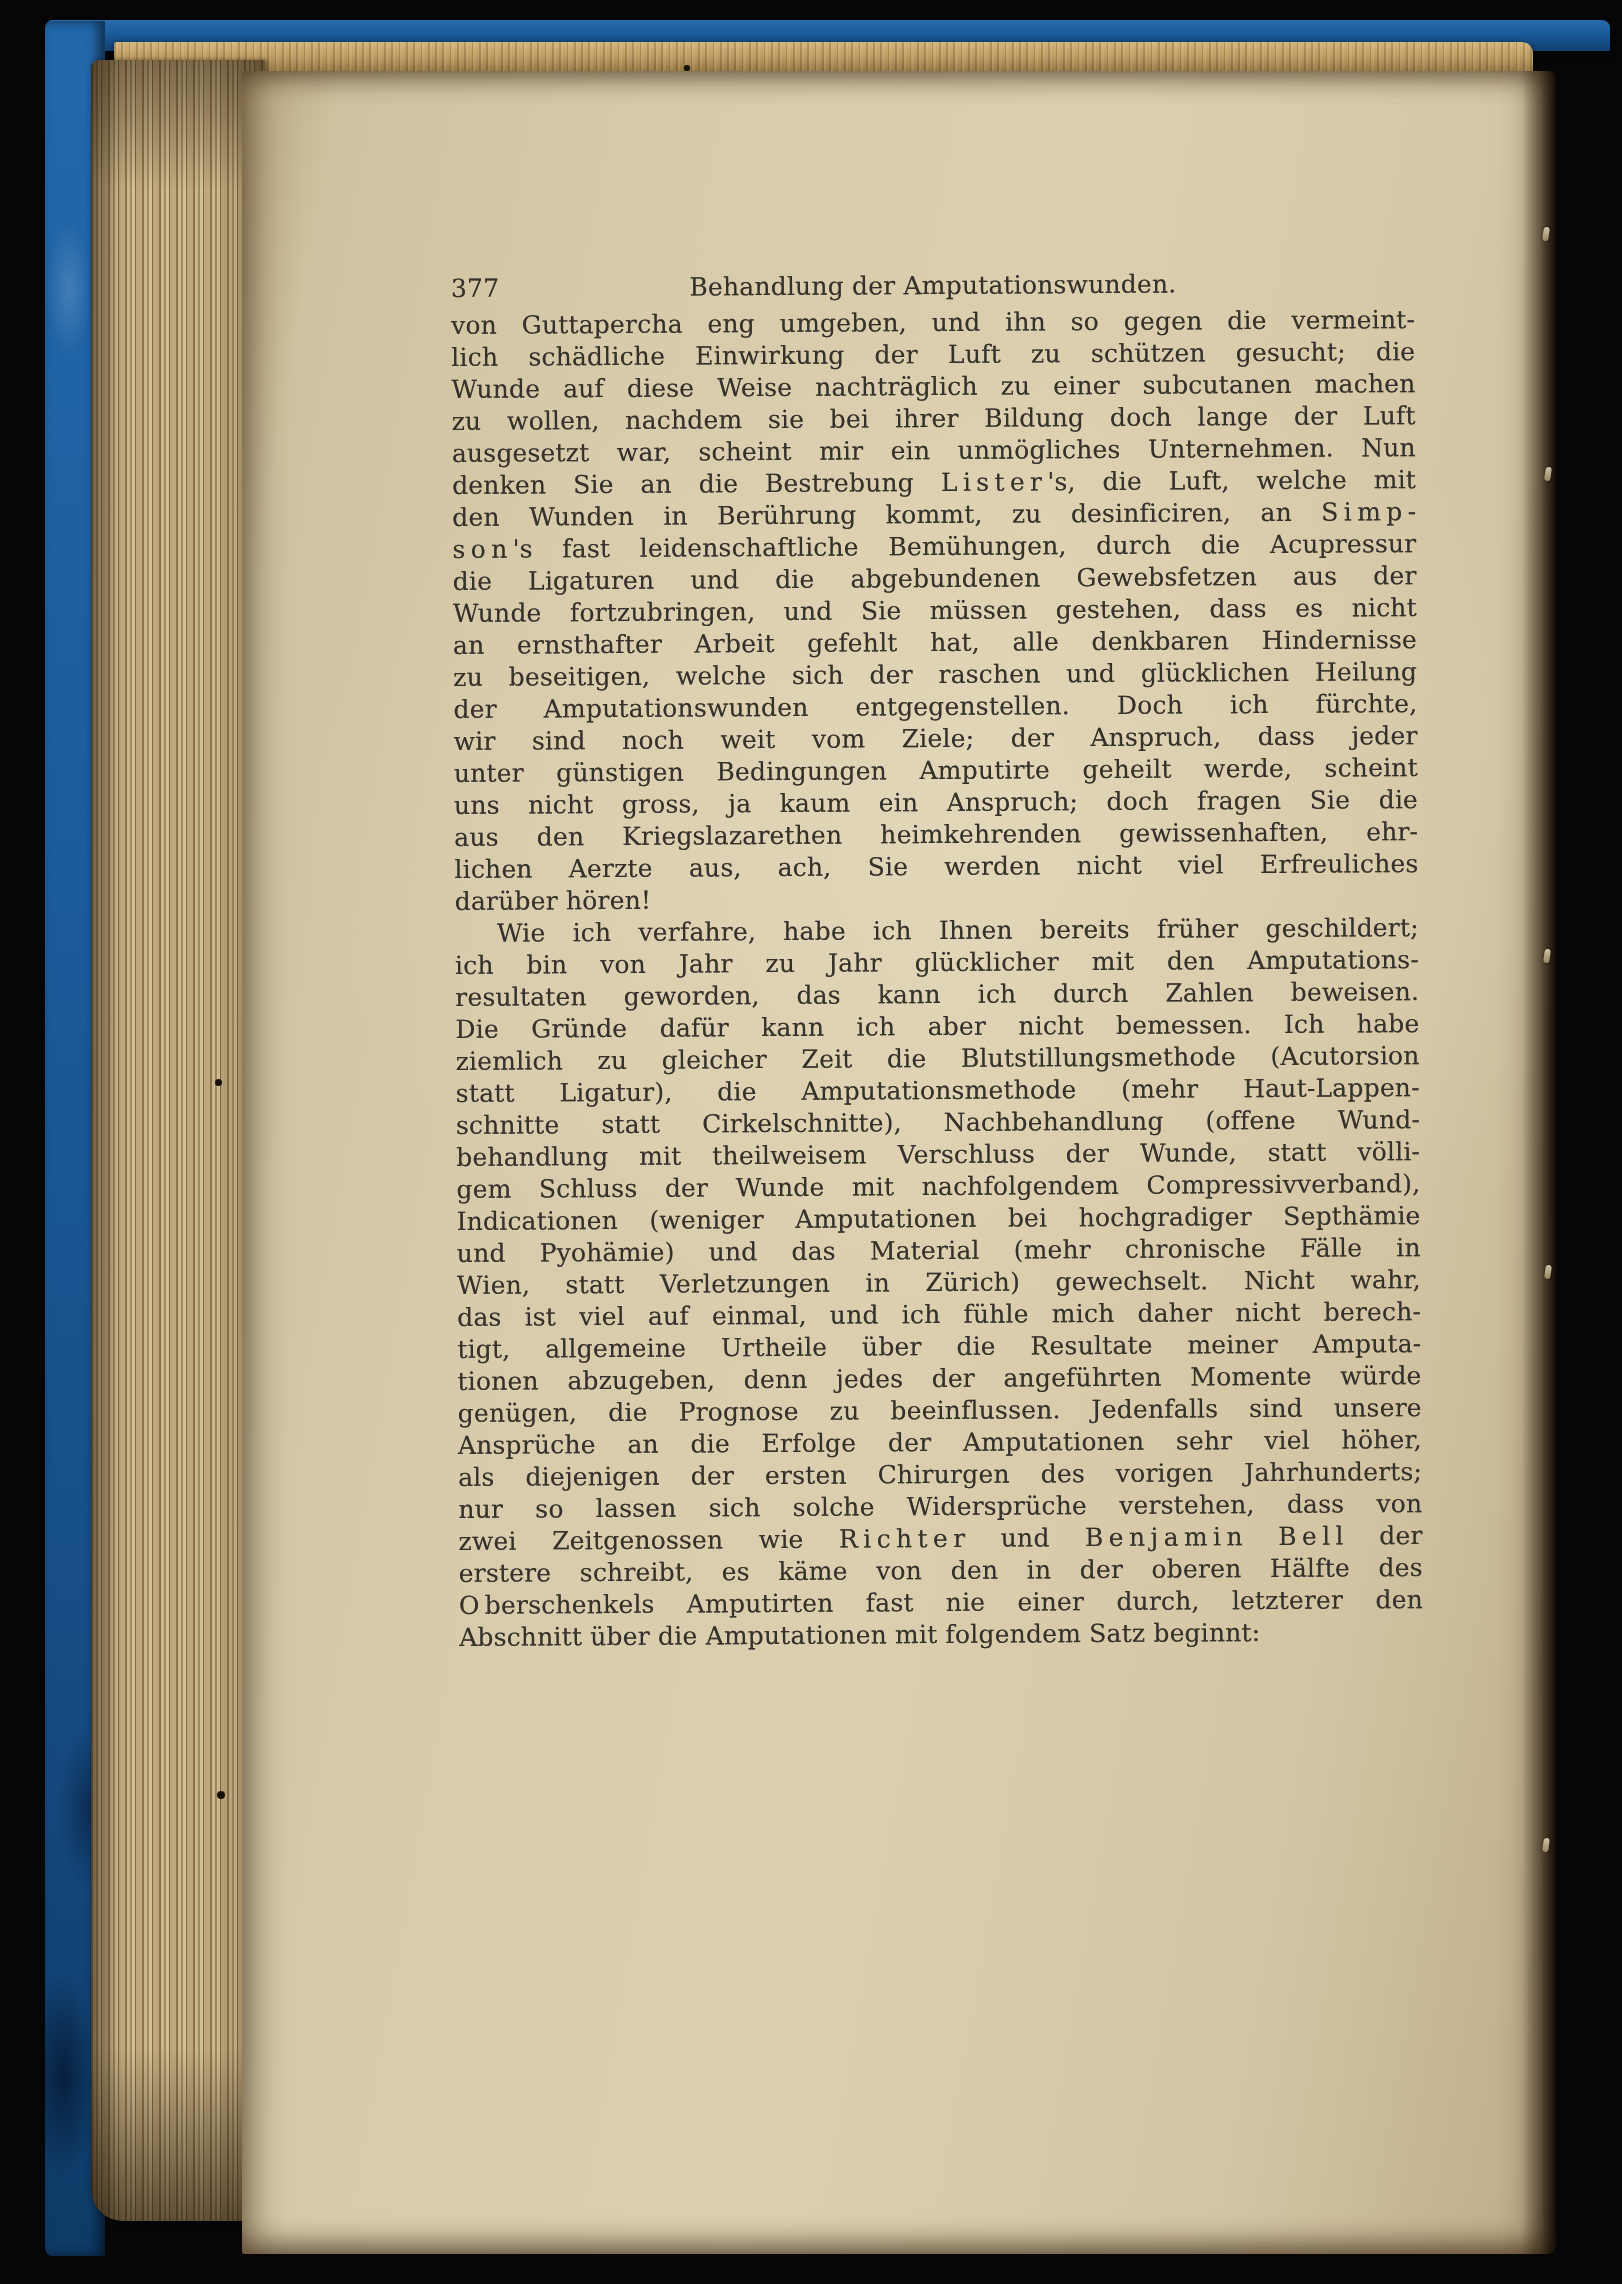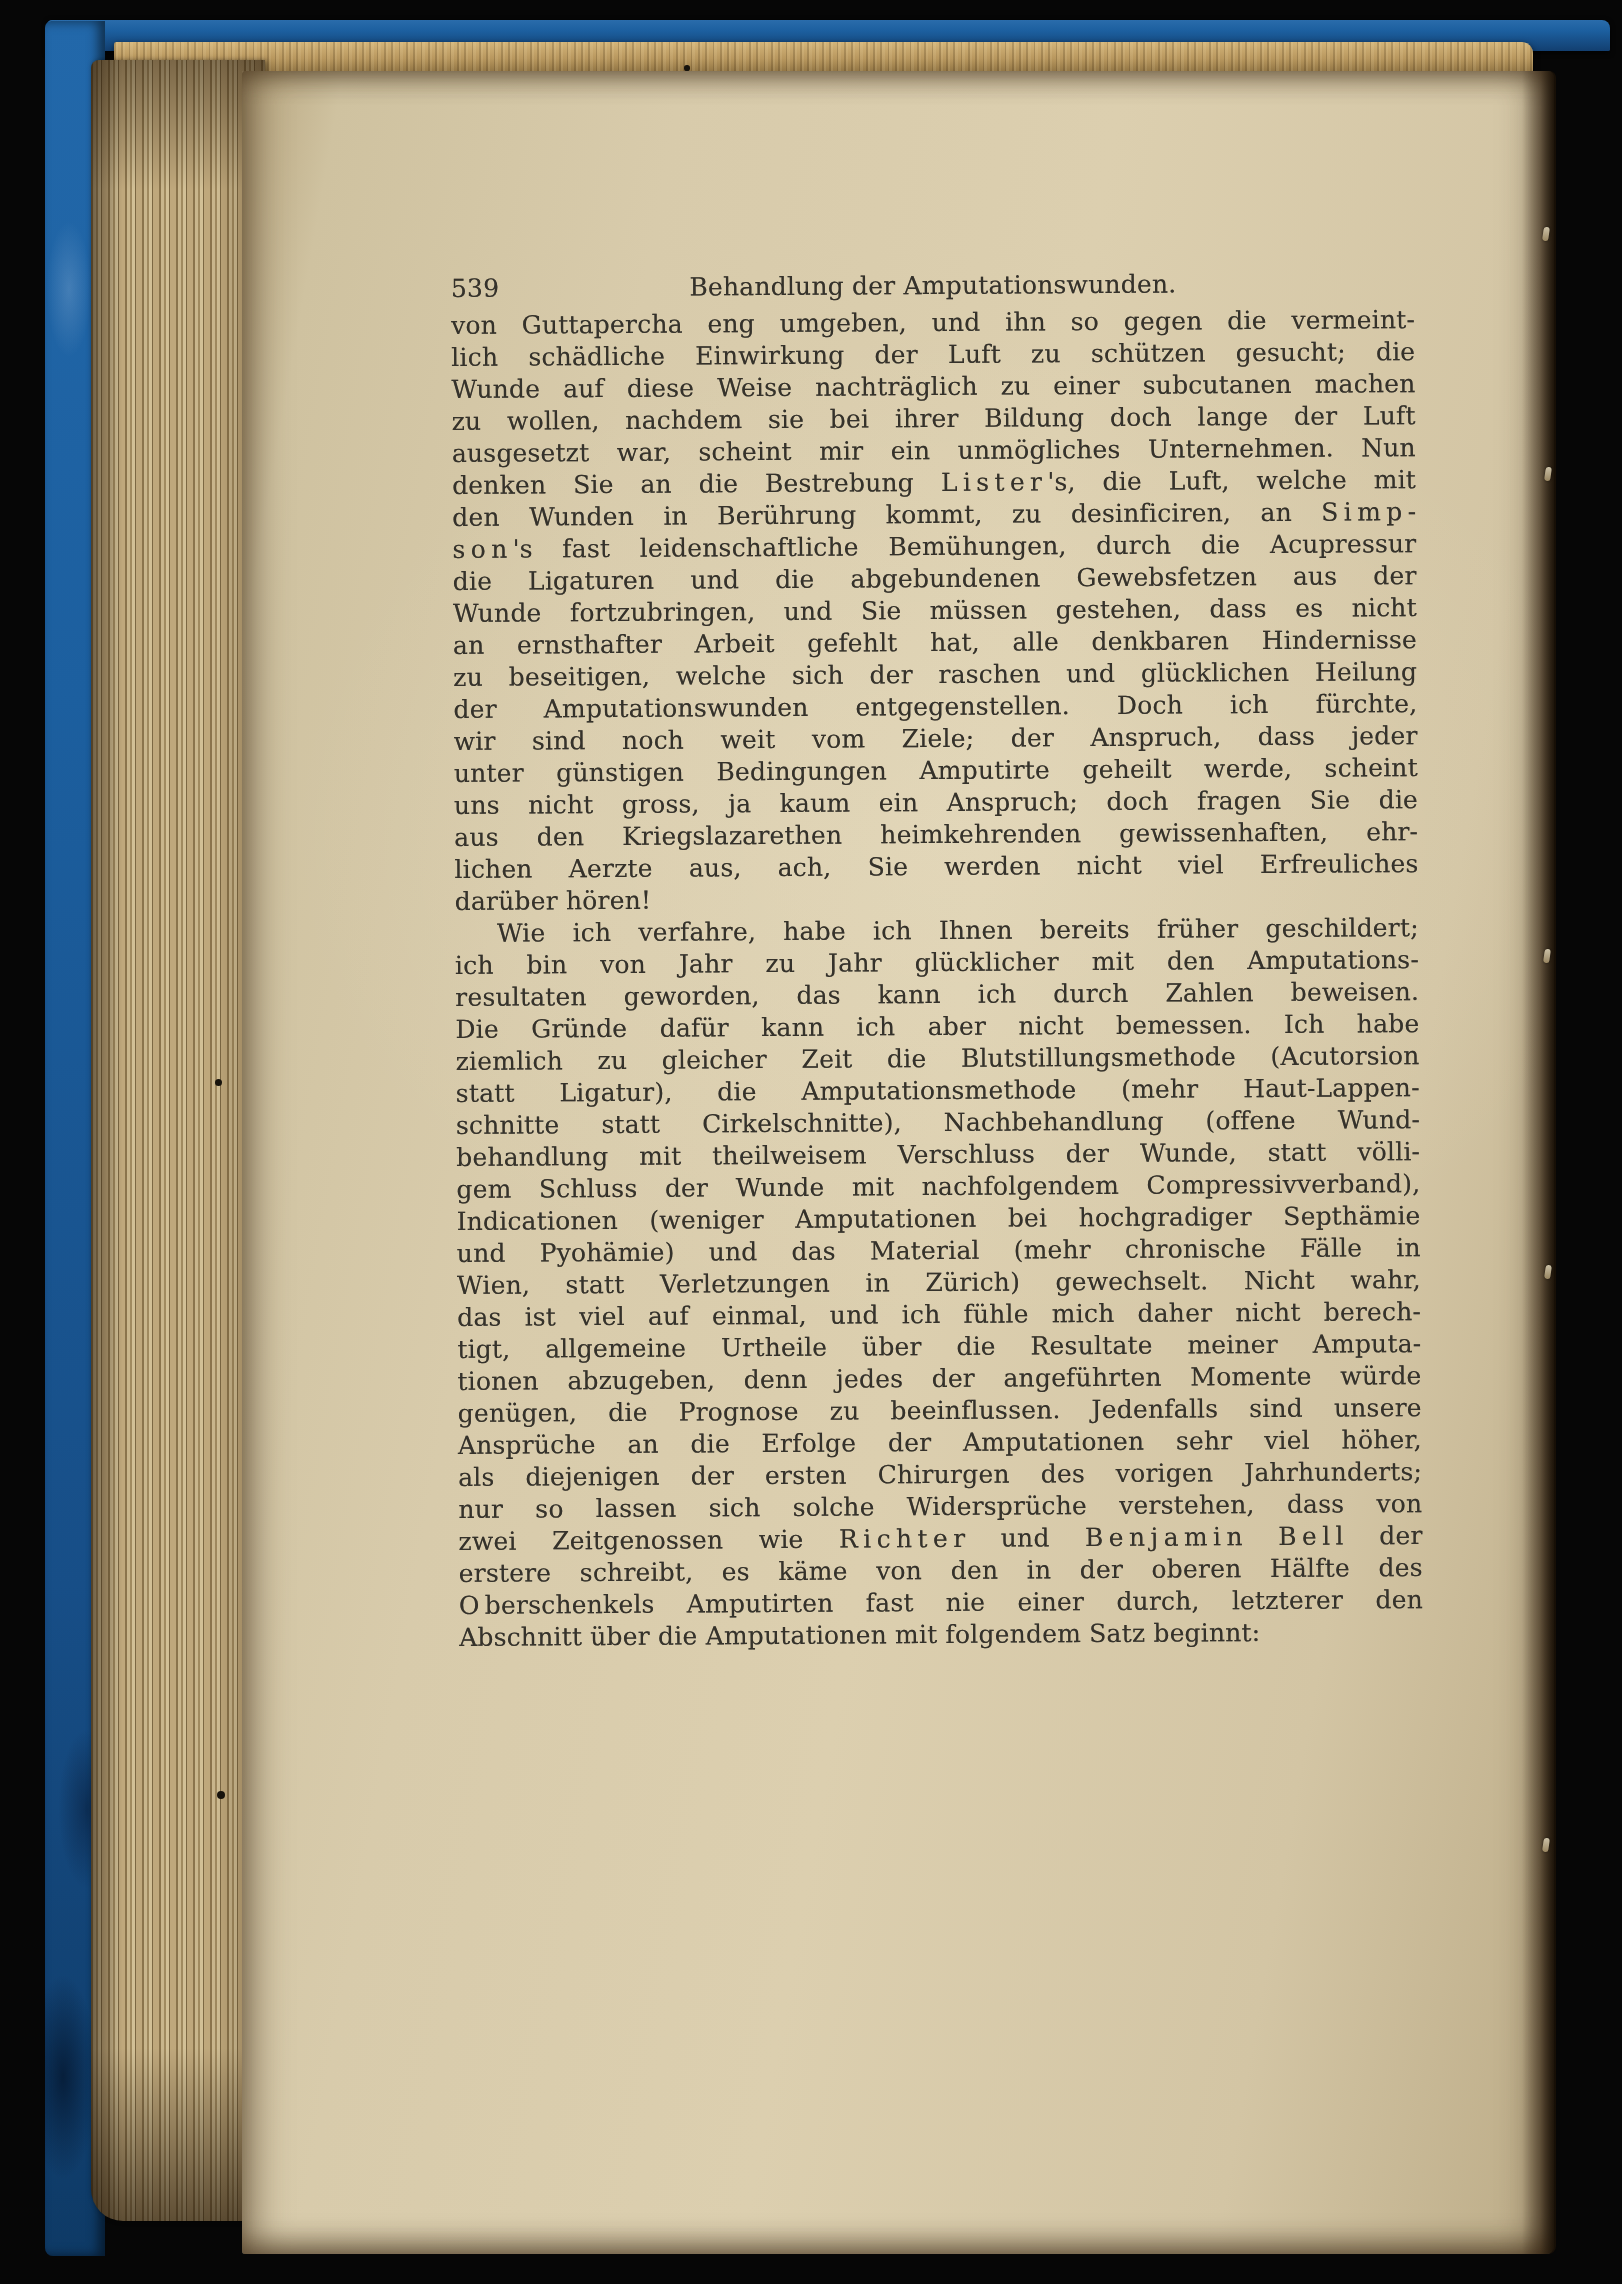--- a/index.html
+++ b/index.html
@@ -112,21 +112,21 @@
   <div class="cover-top"></div>
   <div class="gold-edge"></div>
   <div class="cover-left"></div>
   <div class="page-stack"></div>
 
   <div class="page">
     <div class="page-right-edge"></div>
 
     <div class="text-block">
       <div class="header-row">
-        <span class="page-number">539</span>
+        <span class="page-number">377</span>
         <span class="running-title">Behandlung der Amputationswunden.</span>
       </div>
       <div class="body">
           <div class="paragraph">
             <div class="line">von Guttapercha eng umgeben, und ihn so gegen die vermeint-</div>
             <div class="line">lich schädliche Einwirkung der Luft zu schützen gesucht; die</div>
             <div class="line">Wunde auf diese Weise nachträglich zu einer subcutanen machen</div>
             <div class="line">zu wollen, nachdem sie bei ihrer Bildung doch lange der Luft</div>
             <div class="line">ausgesetzt war, scheint mir ein unmögliches Unternehmen. Nun</div>
             <div class="line">denken Sie an die Bestrebung L i s t e r 's, die Luft, welche mit</div>

